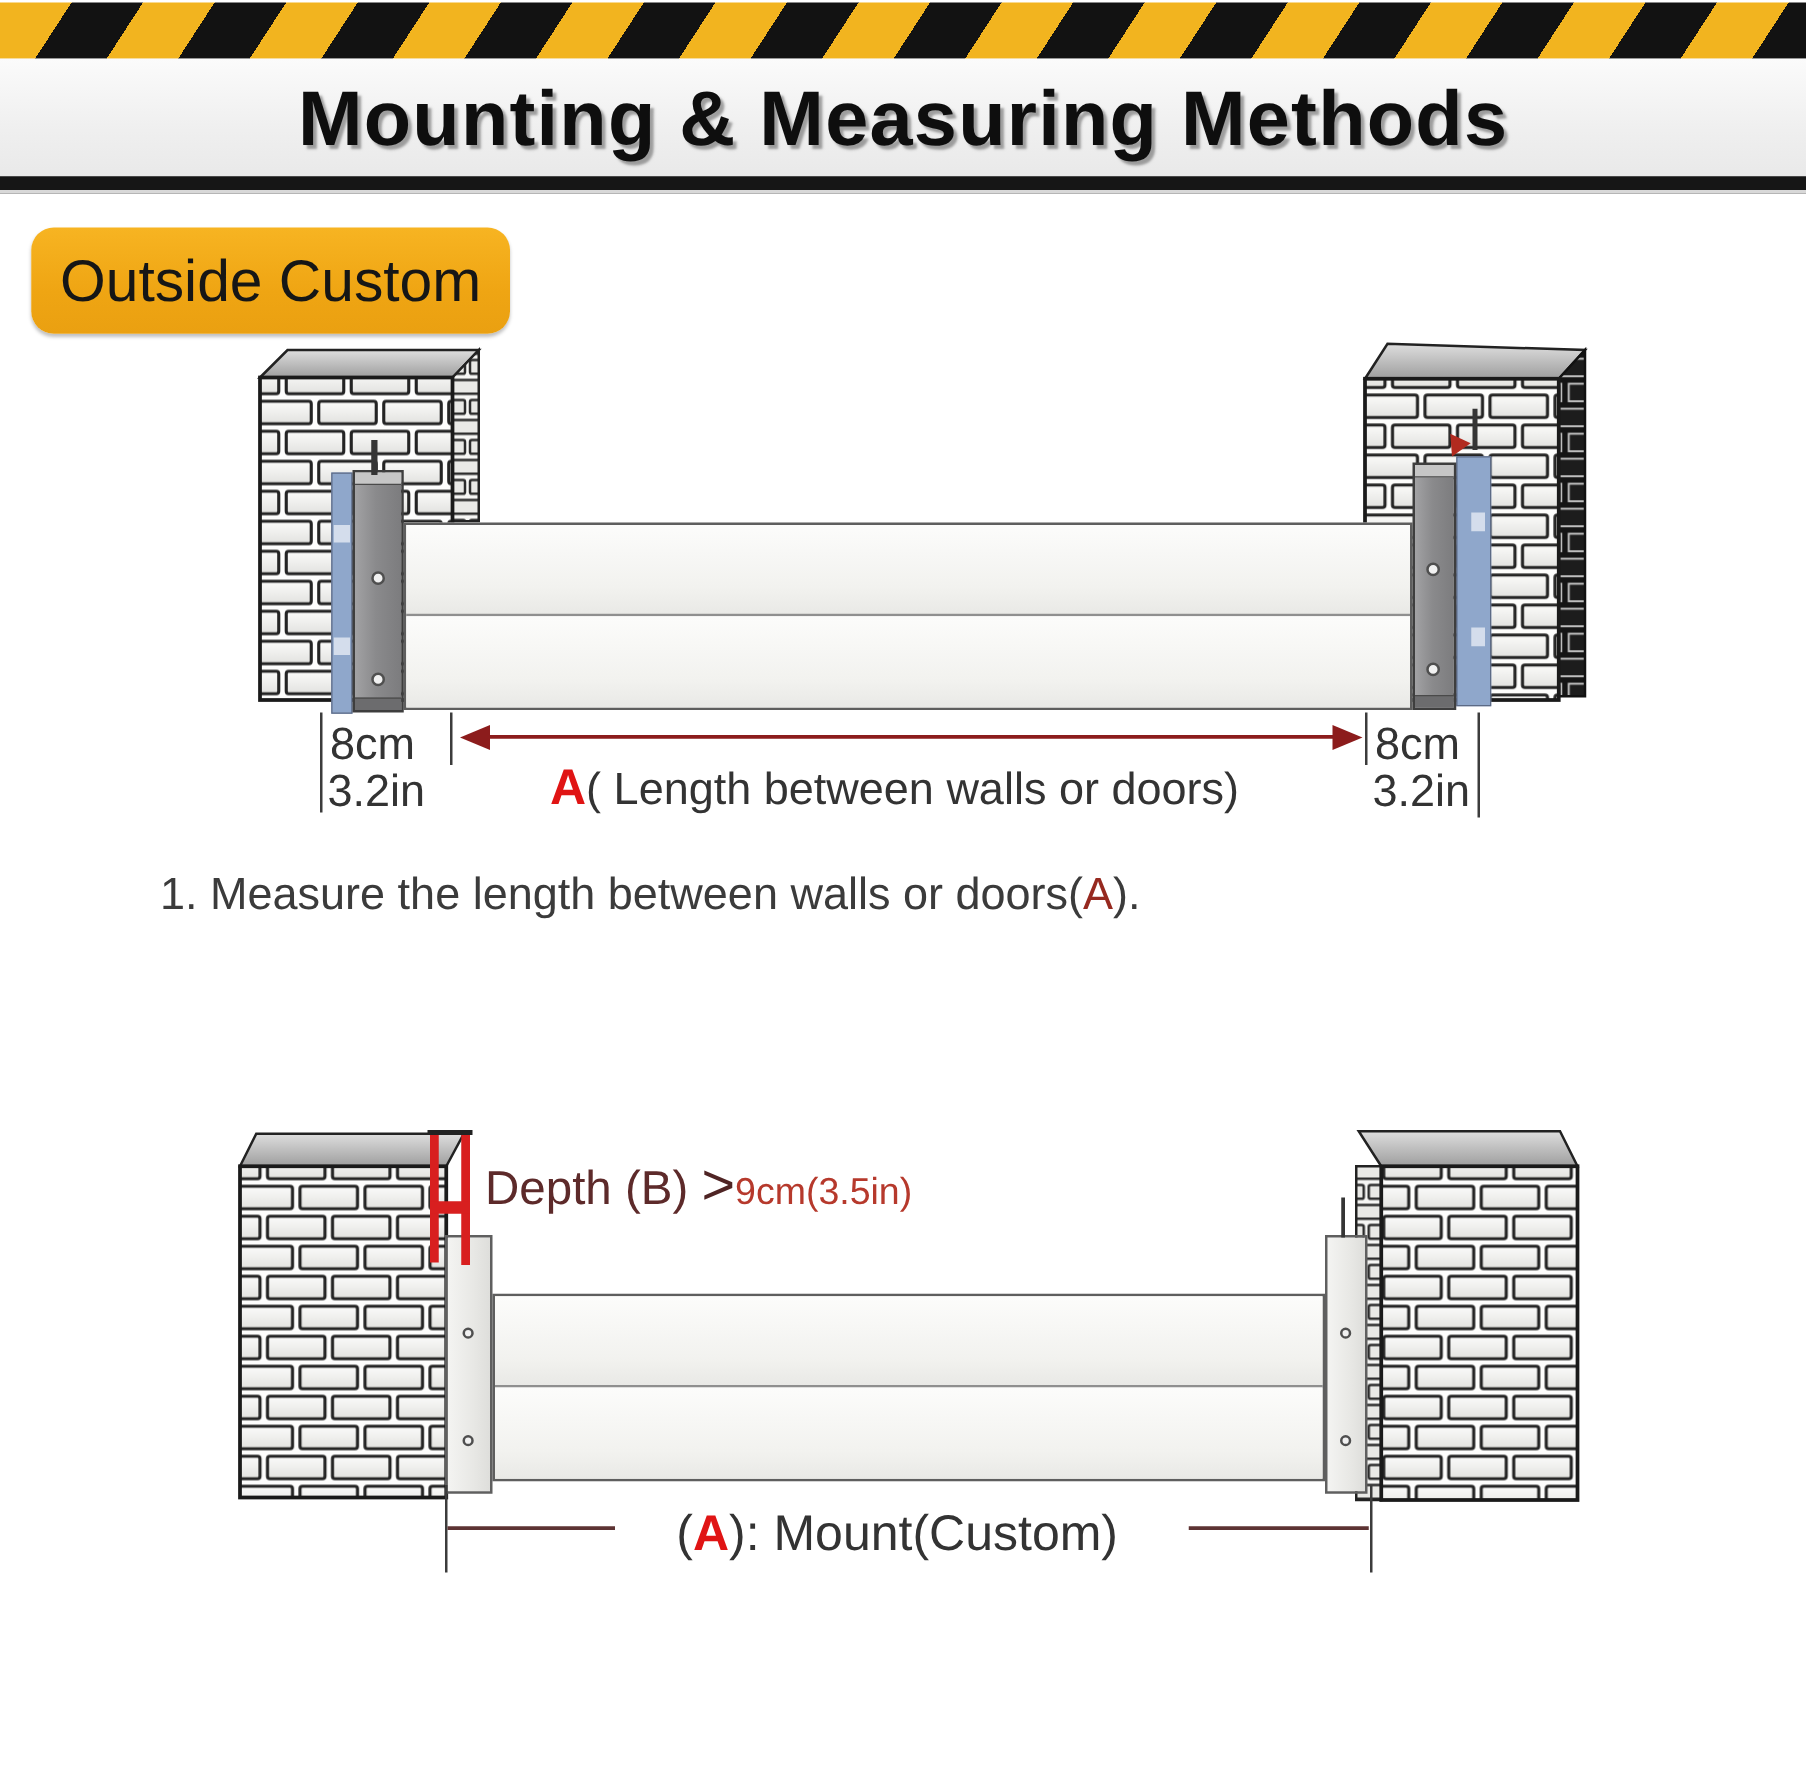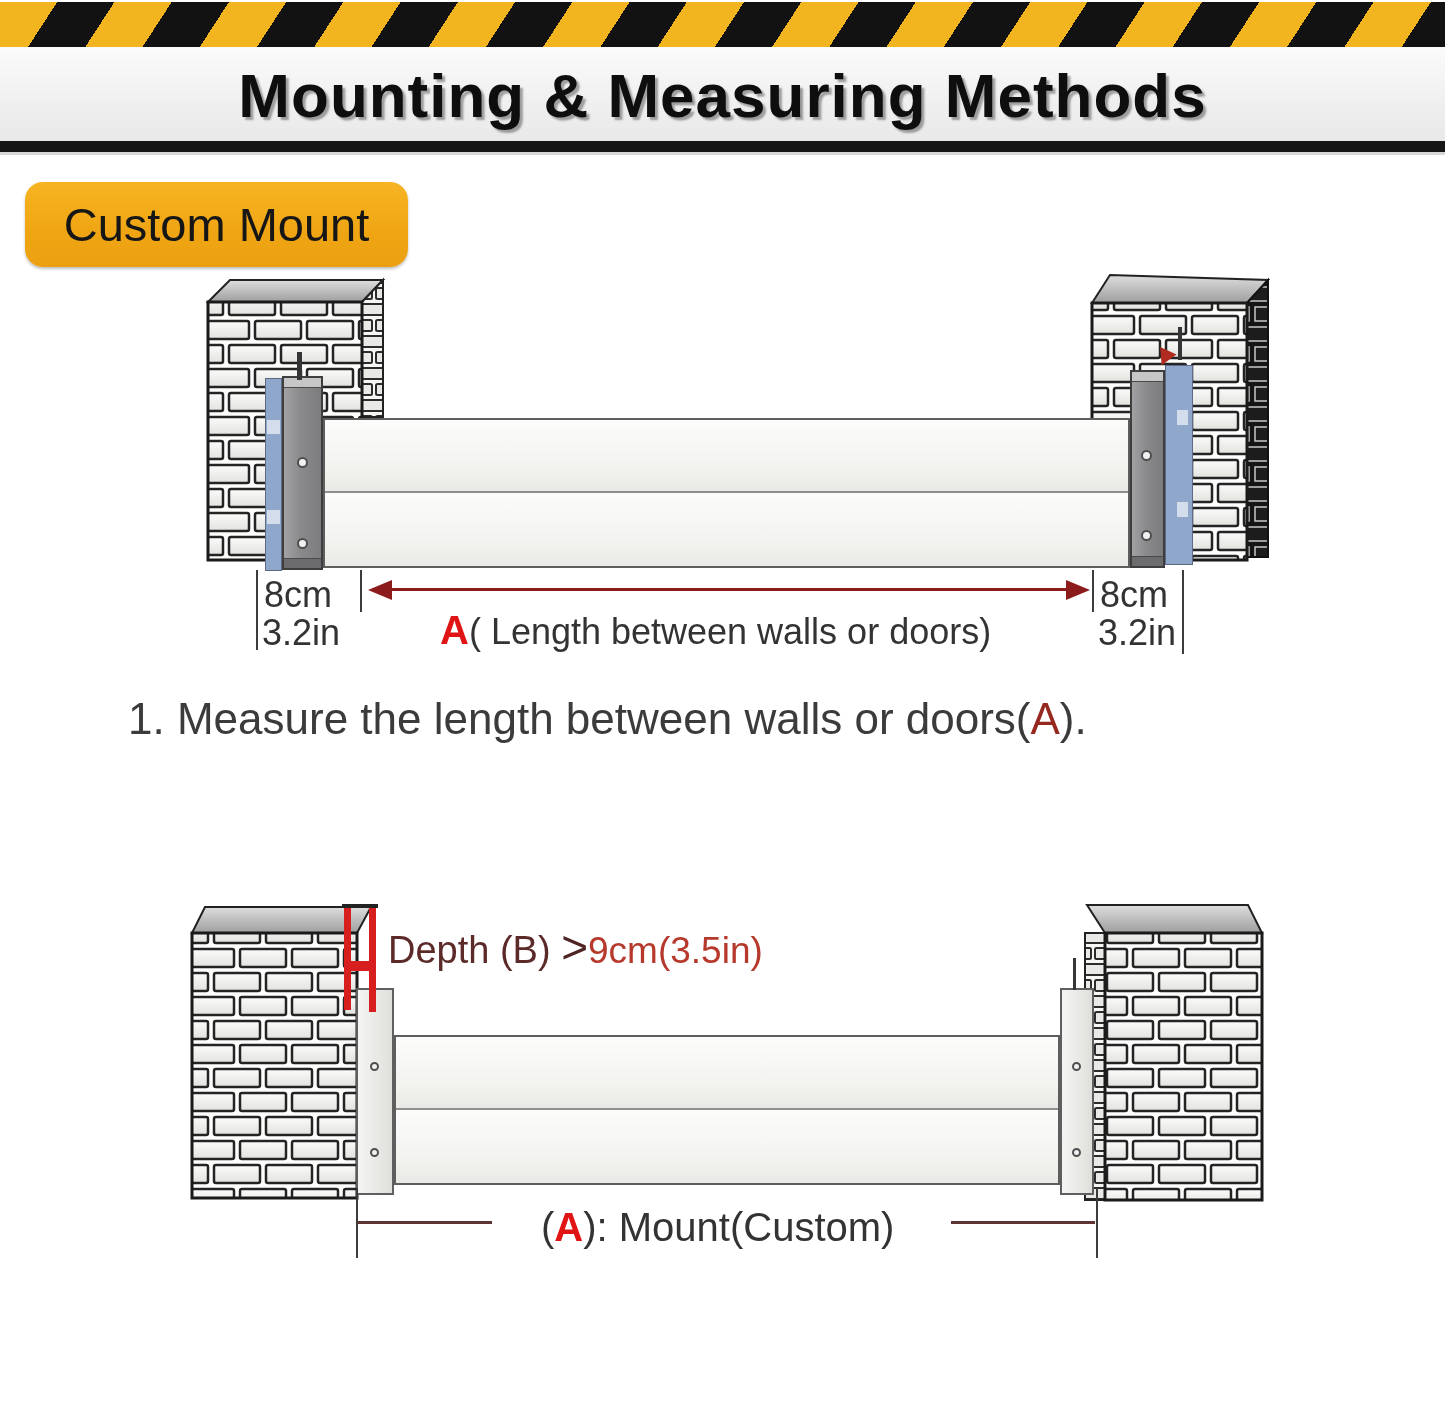--- a/index.html
+++ b/index.html
@@ -46,28 +46,28 @@
   .pin{background:#353535;z-index:5;}
 
   
   .tick{background:#3c3c3c;width:2px;z-index:7;}
   .meas-text{font-size:36px;color:#333333;z-index:7;white-space:nowrap;}
   .arrow-line{height:3px;background:#8c1c1c;z-index:7;}
   .ah{width:0;height:0;z-index:7;}
   .ah.left{border-top:10px solid transparent;border-bottom:10px solid transparent;border-right:24px solid #8c1c1c;}
   .ah.right{border-top:10px solid transparent;border-bottom:10px solid transparent;border-left:24px solid #8c1c1c;}
   .red-letter{color:#e01414;font-weight:700;}
-  .step-line{font-size:44px;color:#3b3b3b;white-space:nowrap;z-index:7;}
+  .step-line{font-size:36px;color:#3b3b3b;white-space:nowrap;z-index:7;}
   .step-red{color:#96291f;}
   .dim-line{height:3px;background:#5d3333;z-index:7;}
 
   .depth-label{z-index:7;white-space:nowrap;}
   .depth-dark{font-size:38px;color:#5d2a2a;}
   .depth-sym{font-size:46px;color:#4f2424;}
-  .depth-val{font-size:37px;color:#b6392c;}
+  .depth-val{font-size:30px;color:#b6392c;}
 
   .redbar{background:#d81f1f;z-index:6;}
   svg.pillar{z-index:1;}
 </style>
 </head>
 <body>
 
 <svg width="0" height="0" style="position:absolute" aria-hidden="true">
   <defs>
     <linearGradient id="slabGrad" x1="0" y1="0" x2="0" y2="1">
@@ -112,21 +112,21 @@
 </svg>
 
 <div id="canvas">
 
   <div class="abs" id="hazard-band"></div>
   <div class="abs" id="title-band"></div>
   <div class="abs" id="page-title">Mounting &amp; Measuring Methods</div>
   <div class="abs" id="header-black-bar"></div>
 
   <div class="abs section-label" id="outside-label">
-    <span>Custom Mount</span>
+    <span>Outside Custom</span>
   </div>
 
   <svg class="abs pillar" style="left:200px;top:270px" width="195" height="300">
     <polygon points="8,32 30,10 183,10 162,32" fill="url(#slabGrad)" stroke="#222" stroke-width="2"></polygon>
     <polygon points="162,32 183,10 183,147 162,147" fill="url(#brickPatSmall)" stroke="#222" stroke-width="2"></polygon>
     <rect x="8" y="32" width="154" height="258" fill="url(#brickPat)" stroke="#1a1a1a" stroke-width="3"></rect>
   </svg>
 
   <svg class="abs pillar" style="left:1085px;top:265px" width="195" height="300">
     <polygon points="7,38 25,10 183,15 162,38" fill="url(#slabGrad)" stroke="#222" stroke-width="2"></polygon>

